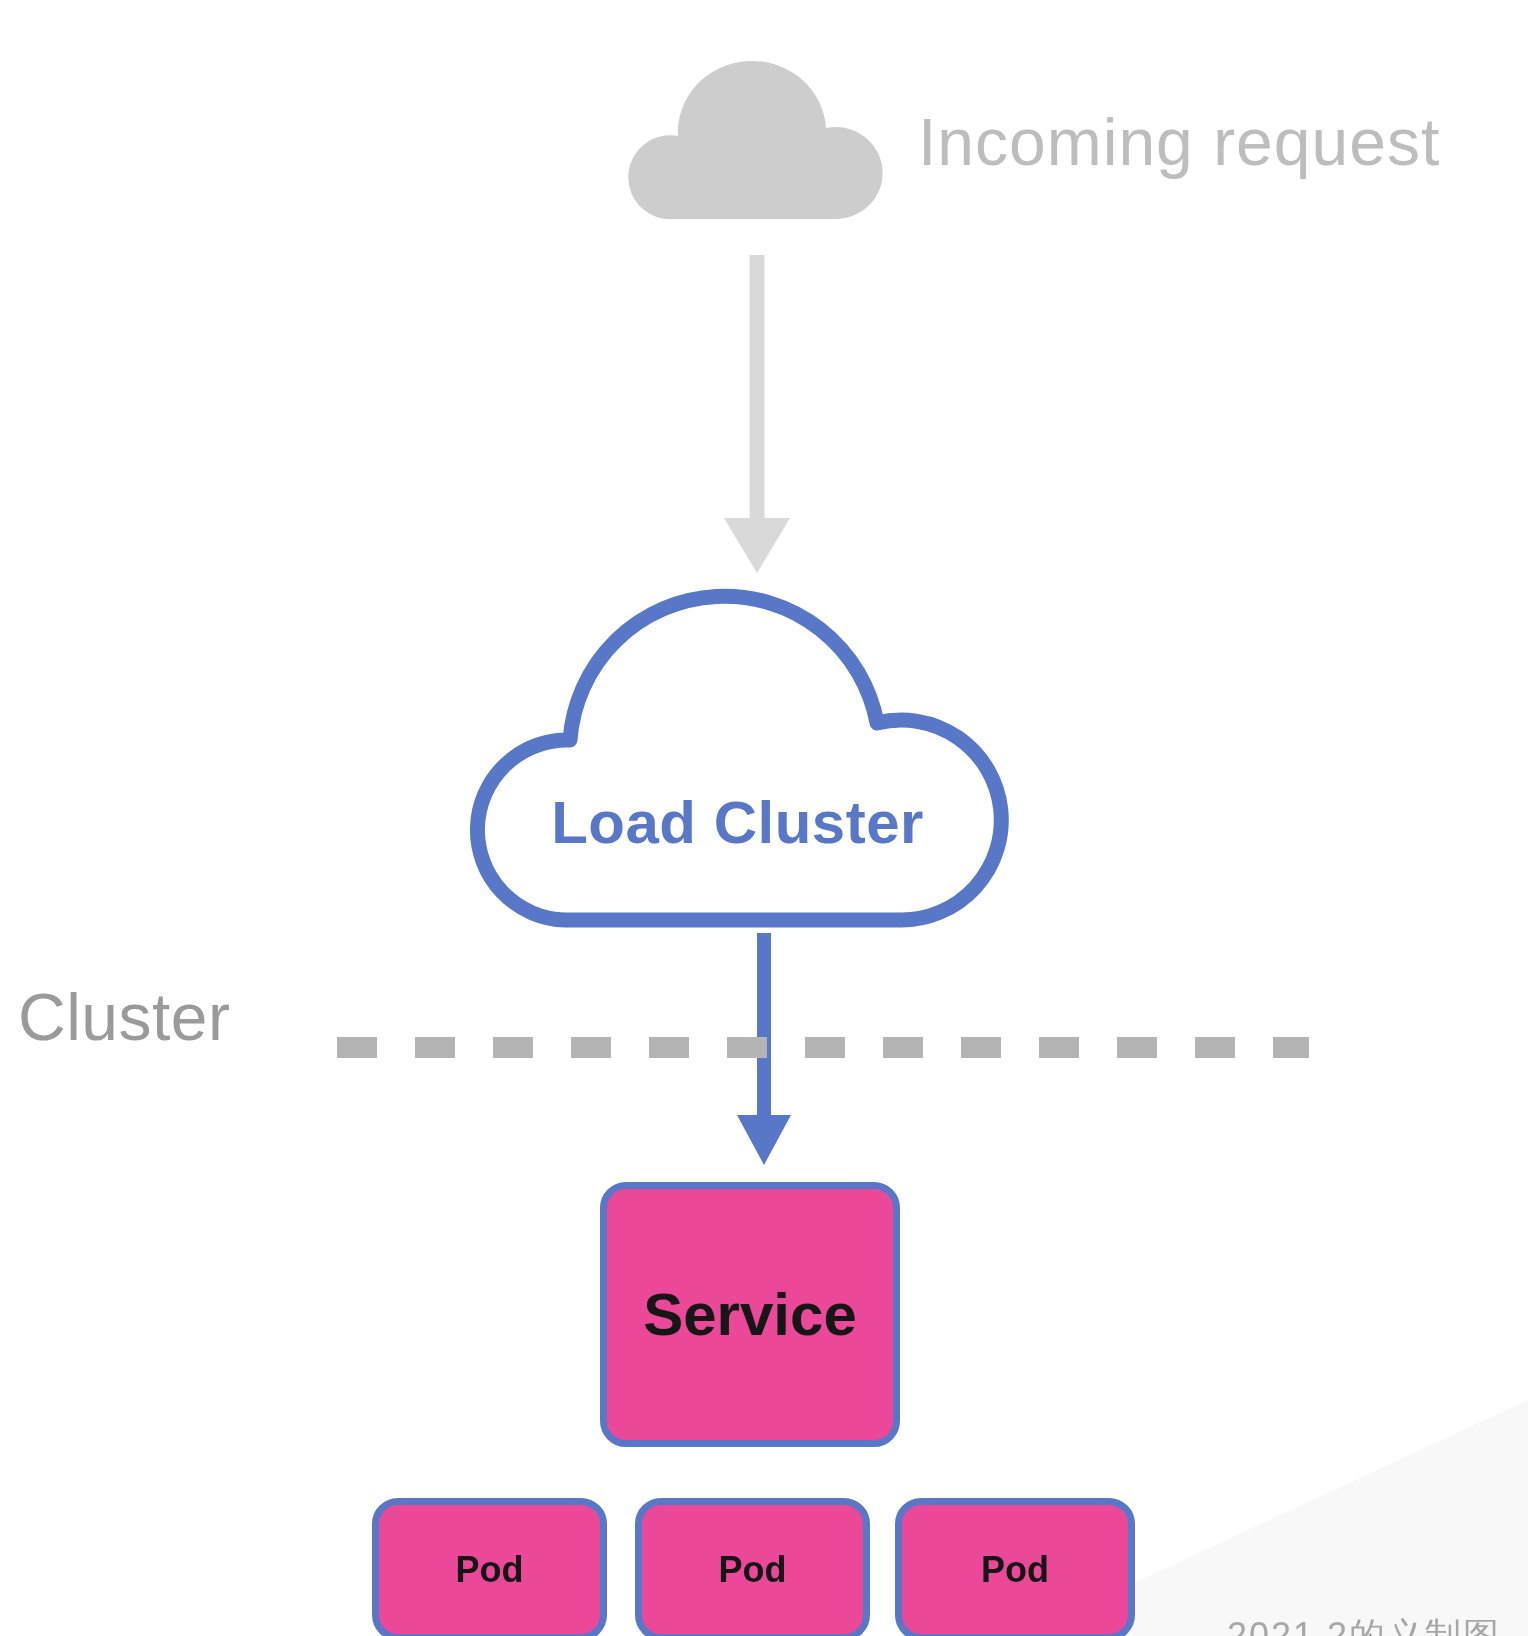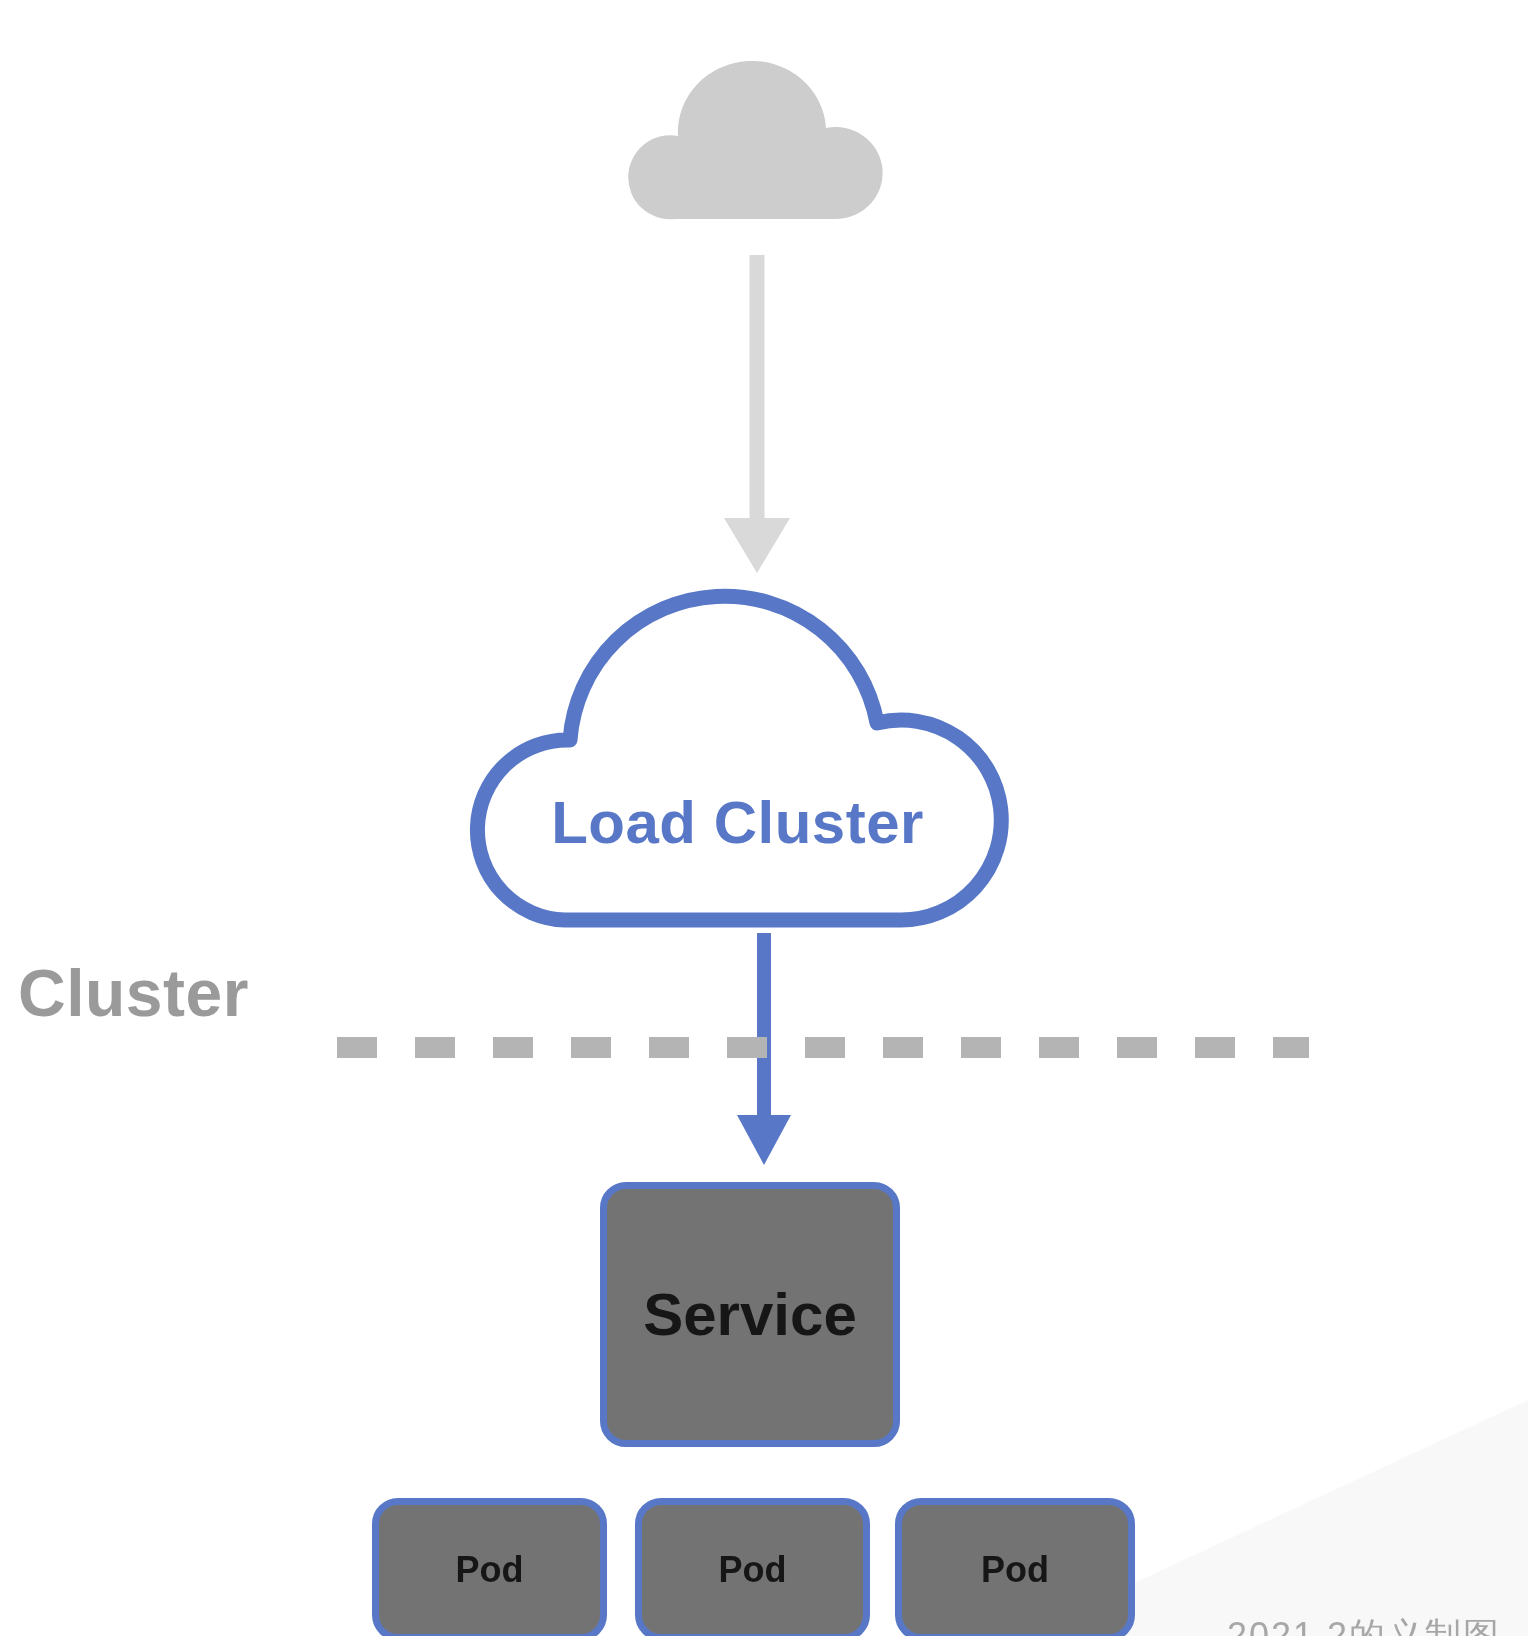--- a/index.html
+++ b/index.html
@@ -26,39 +26,39 @@
     left:918px;top:106px;
     font-size:66px;line-height:72px;font-weight:400;
     color:var(--label-gray,#bdbdbd);letter-spacing:1px;white-space:nowrap;
   }
   .lb-label{
     left:465px;top:788px;width:545px;
     text-align:center;font-size:60px;font-weight:700;
     color:var(--blue,#5878c7);letter-spacing:0.5px;white-space:nowrap;
   }
   .cluster-label{
-    left:18px;top:956px;
-    font-size:66px;line-height:74px;font-weight:700;
+    left:18px;top:980px;
+    font-size:66px;line-height:74px;font-weight:400;
     color:var(--cluster-gray,#9a9a9a);letter-spacing:0.5px;
   }
 
   
   .dashed-line{
     left:337px;top:1037px;width:972px;height:21px;
     background:repeating-linear-gradient(90deg,
       var(--dash-gray,#b4b4b4) 0px, var(--dash-gray,#b4b4b4) 40px,
       transparent 40px, transparent 78px);
   }
 
   
   .node-box{
     box-sizing:border-box;
     border:7px solid var(--blue,#5878c7);
     border-radius:26px;
-    background:#737373;
+    background:#ec4899;
     display:flex;align-items:center;justify-content:center;
     color:var(--text-black,#161616);
     font-weight:700;
   }
   .service-box{left:600px;top:1182px;width:300px;height:265px;font-size:60px;}
   .pod-box{top:1498px;height:143px;font-size:36px;}
   .pod-1{left:372px;width:235px;}
   .pod-2{left:635px;width:235px;}
   .pod-3{left:895px;width:240px;}
 
@@ -79,20 +79,21 @@
 <body>
 
 <div class="canvas">
 
   <div class="abs corner-wash"></div>
 
   <svg class="abs" style="left:627px;top:65px;" width="263" height="158" viewBox="0 0 263 158">
     <path class="gray-cloud-path" d="M 48 154 A 42 42 0 1 1 51 71 A 73 70 0 0 1 199 63 A 47 46 0 1 1 210 154 L 48 154 Z"></path>
   </svg>
 
+  <div class="abs incoming-label">Incoming request</div>
 
   <svg class="abs" style="left:724px;top:255px;" width="66" height="320" viewBox="0 0 66 320">
     <rect class="gray-arrow-fill" x="25.5" y="0" width="15" height="264"></rect>
     <polygon class="gray-arrow-fill" points="0,263 66,263 33,318"></polygon>
   </svg>
 
   <svg class="abs" style="left:465px;top:585px;" width="545" height="345" viewBox="0 0 545 345">
     <path class="blue-cloud-path" d="M 100 335 A 90 90 0 1 1 105 155 A 155 155 0 0 1 412 138 A 100 100 0 1 1 435 335 L 100 335 Z"></path>
   </svg>
 

